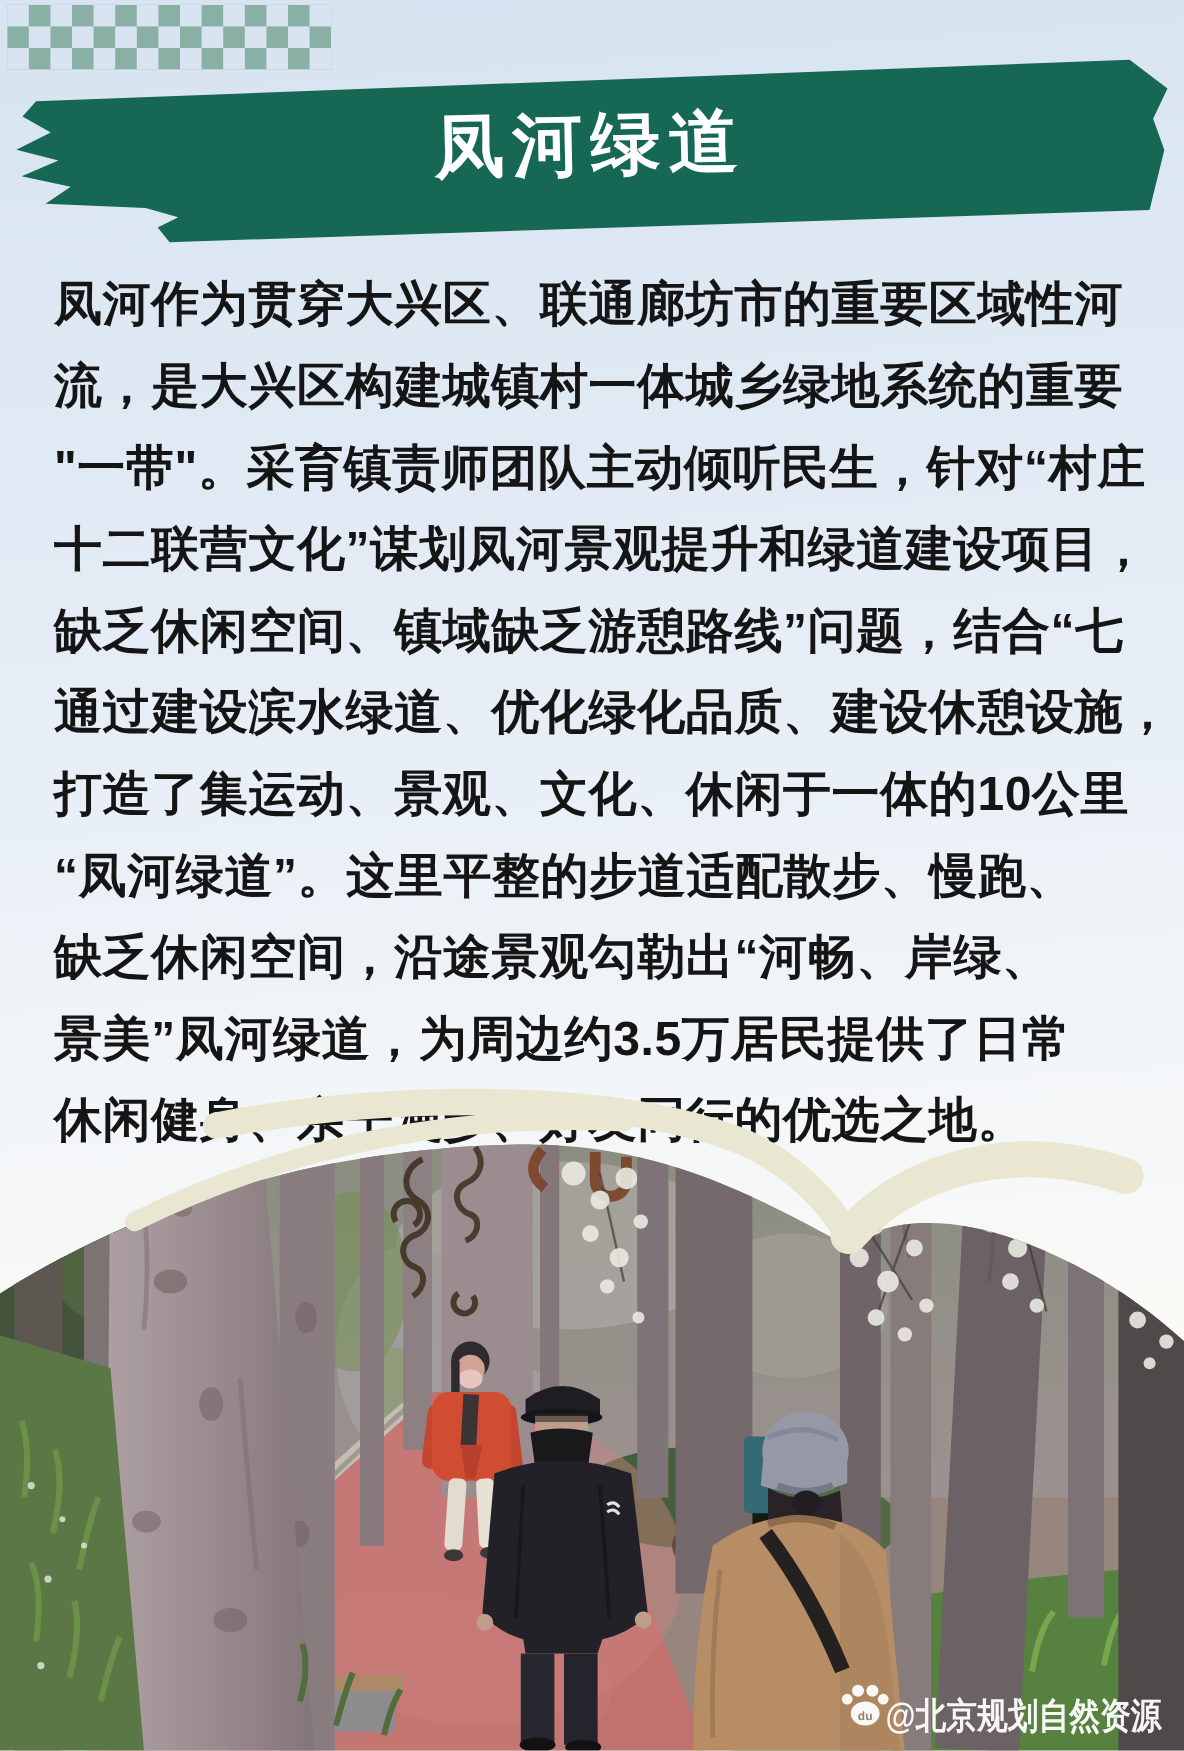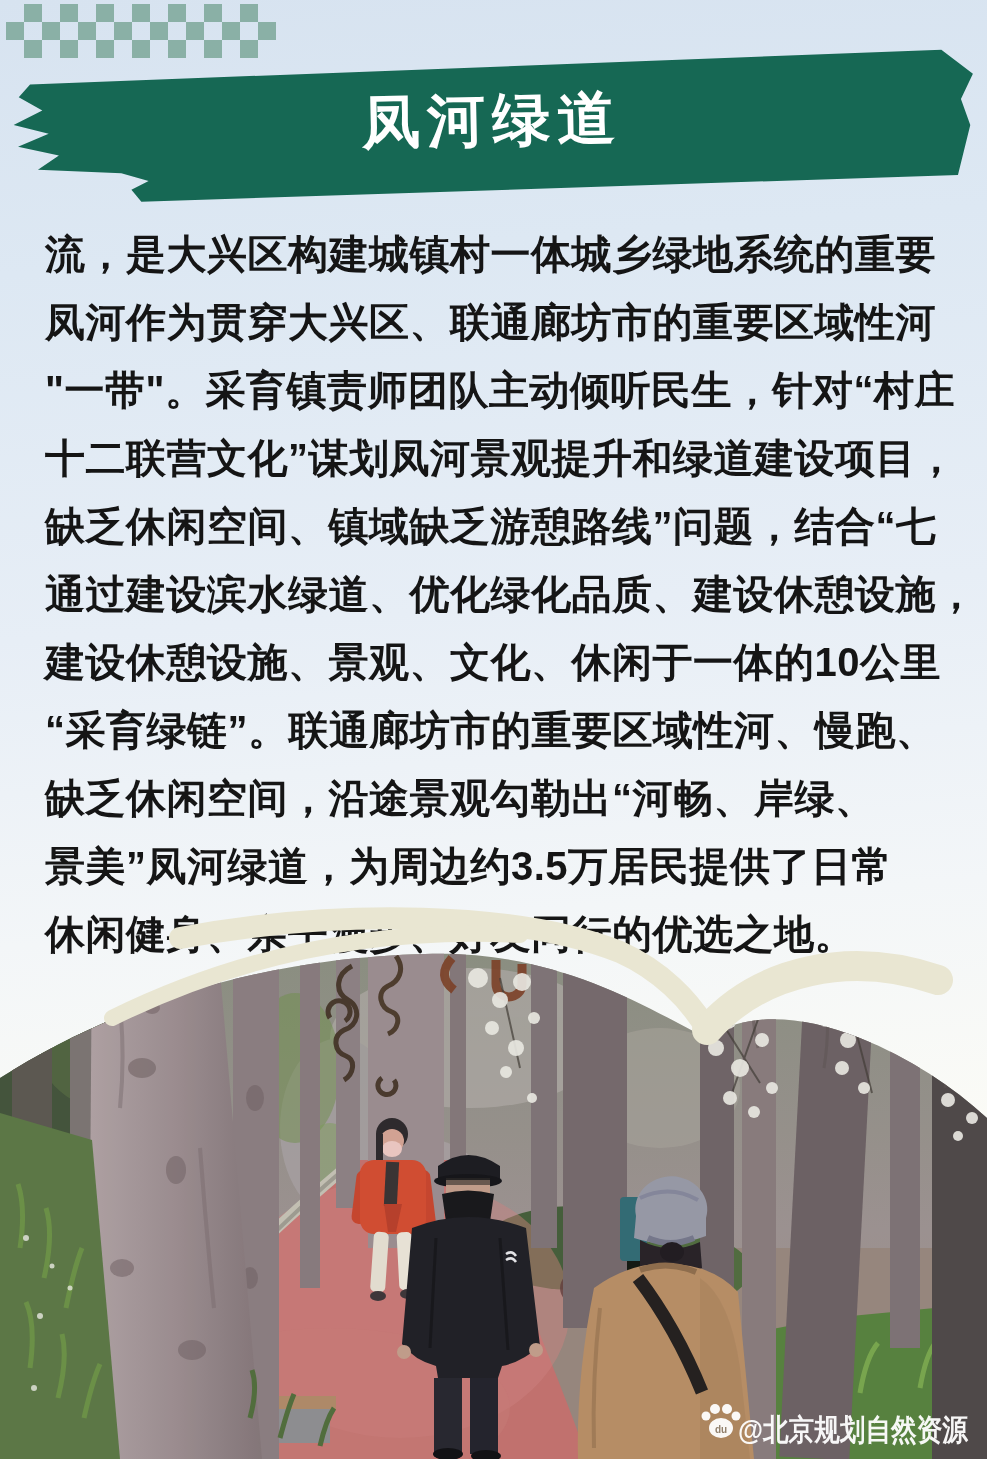--- a/index.html
+++ b/index.html
@@ -38,28 +38,28 @@
 <div class="page">
 
   <div class="checkerboard"></div>
 
   <div class="banner-wrap">
     <div class="banner"></div>
     <h1 class="title">凤河绿道</h1>
   </div>
 
   <div class="article">
+    <p>凤河作为贯穿大兴区、联通廊坊市的重要区域性河</p>
     <p>流，是大兴区构建城镇村一体城乡绿地系统的重要</p>
-    <p>凤河作为贯穿大兴区、联通廊坊市的重要区域性河</p>
     <p>"一带"。采育镇责师团队主动倾听民生，针对“村庄</p>
     <p>十二联营文化”谋划凤河景观提升和绿道建设项目，</p>
     <p>缺乏休闲空间、镇域缺乏游憩路线”问题，结合“七</p>
     <p>通过建设滨水绿道、优化绿化品质、建设休憩设施，</p>
-    <p>建设休憩设施、景观、文化、休闲于一体的10公里</p>
-    <p>“采育绿链”。联通廊坊市的重要区域性河、慢跑、</p>
+    <p>打造了集运动、景观、文化、休闲于一体的10公里</p>
+    <p>“凤河绿道”。这里平整的步道适配散步、慢跑、</p>
     <p>缺乏休闲空间，沿途景观勾勒出“河畅、岸绿、</p>
     <p>景美”凤河绿道，为周边约3.5万居民提供了日常</p>
     <p>休闲健身、亲子漫步、好友同行的优选之地。</p>
   </div>
 
   <svg class="photo-svg" viewBox="0 0 987 511">
     <defs>
       <clipPath id="arch">
         <path d="M0,130 C110,60 255,10 425,6 C545,2 628,48 706,90 C746,64 800,66 860,90 C910,110 952,138 987,170 L987,511 L0,511 Z"></path>
       </clipPath>

